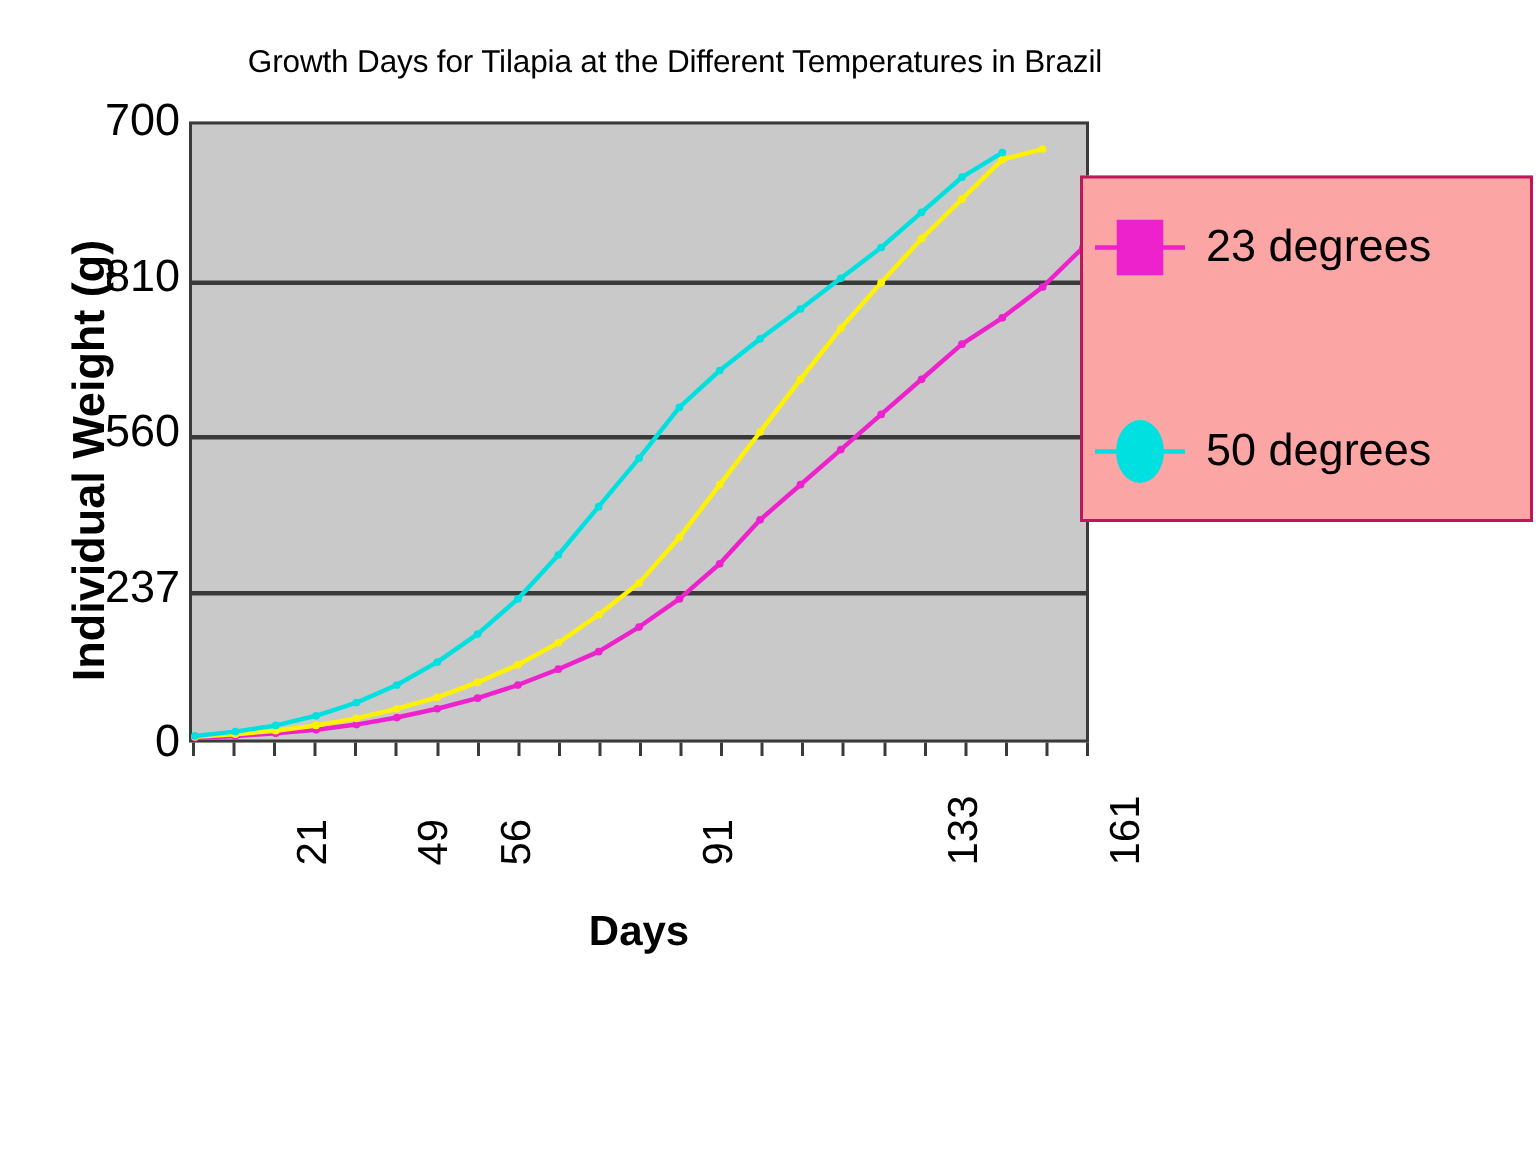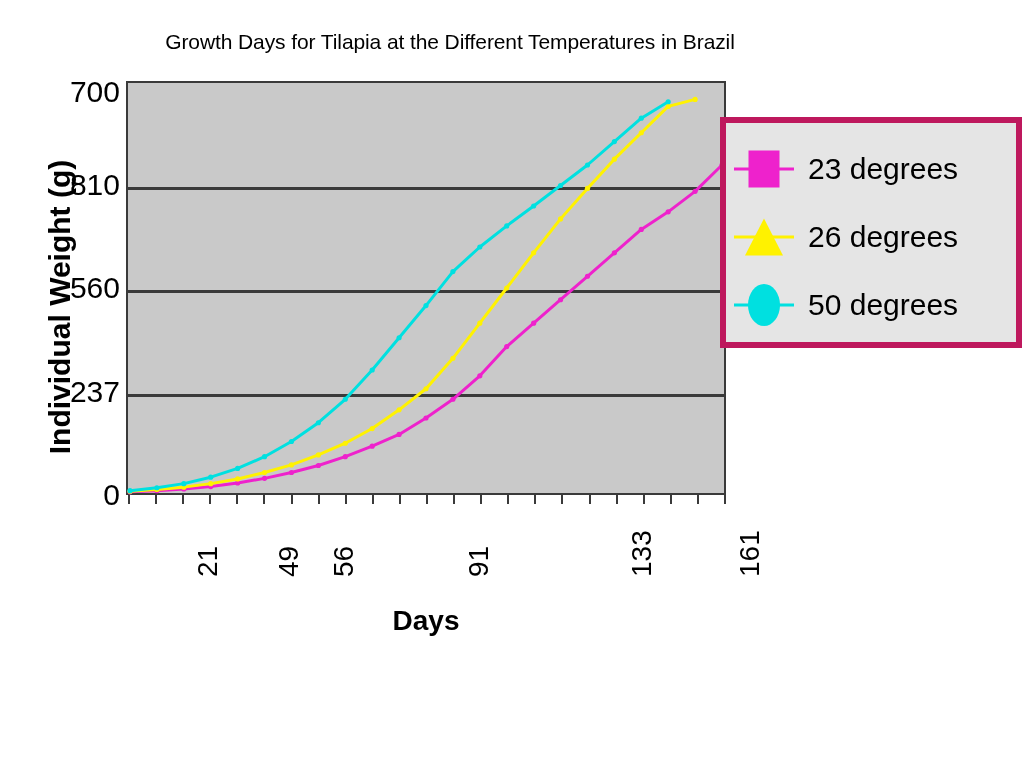--- a/index.html
+++ b/index.html
@@ -142,22 +142,22 @@
     color: #000000;
   }
 
   
   .legend-box {
     position: absolute;
     left: 720px;
     top: 117px;
     width: 302px;
     height: 231px;
-    background: #e5e5e5;
-    border: 6px solid #be185d;
+    background: #fca5a5;
+    border: 2px solid #be185d;
     box-sizing: border-box;
   }
   .legend-item {
     position: absolute;
     left: 0;
     width: 100%;
     height: 56px;
     display: flex;
     align-items: center;
   }
@@ -211,21 +211,21 @@
 
   <div class="chart-title">Growth Days for Tilapia at the Different Temperatures in Brazil</div>
 
   <div class="y-axis-title">Individual Weight (g)</div>
 
   <div class="y-ticks" id="y-ticks">
       <div class="y-tick-label" style="top: 414px;">0</div>
       <div class="y-tick-label" style="top: 310.5px;">237</div>
       <div class="y-tick-label" style="top: 207px;">560</div>
       <div class="y-tick-label" style="top: 103.5px;">810</div>
-      <div class="y-tick-label" style="top: 11px;">700</div>
+      <div class="y-tick-label" style="top: 0px;">700</div>
     </div>
 
   <div class="plot-area">
     <div id="gridlines">
         <div class="gridline" style="top: 310.5px;"></div>
         <div class="gridline" style="top: 207px;"></div>
         <div class="gridline" style="top: 103.5px;"></div>
       </div>
     <svg class="plot-svg" id="plot-svg" viewBox="0 0 600 414" preserveAspectRatio="none">
         <polyline points="2.00,412.82 29.09,411.63 56.18,409.86 83.27,407.49 110.36,403.95 137.45,399.21 164.55,393.30 191.64,386.20 218.73,377.33 245.82,366.69 272.91,354.86 300.00,338.30 327.09,319.37 354.18,295.71 381.27,266.14 408.36,242.49 435.45,218.83 462.55,195.17 489.64,171.51 516.73,147.86 543.82,130.11 570.91,109.41 598.00,82.80" fill="none" stroke="#EE22CC" stroke-width="3" stroke-linejoin="round" stroke-linecap="round"></polyline>
@@ -337,27 +337,20 @@
   <div class="x-axis-title">Days</div>
 
   <div class="legend-box" id="legend-box">
       <div class="legend-item" style="top: 18px;">
         <div class="legend-marker" style="color: rgb(238, 34, 204);">
           <div class="lead" style="background: rgb(238, 34, 204);"></div>
           <div class="glyph glyph-square" style="background: rgb(238, 34, 204);"></div>
         </div>
         <div class="legend-label">23 degrees</div>
       </div>
-      <div class="legend-item" style="top: 86px;">
-        <div class="legend-marker" style="color: rgb(255, 242, 0);">
-          <div class="lead" style="background: rgb(255, 242, 0);"></div>
-          <div class="glyph glyph-triangle" style="color: rgb(255, 242, 0);"></div>
-        </div>
-        <div class="legend-label">26 degrees</div>
-      </div>
       <div class="legend-item" style="top: 154px;">
         <div class="legend-marker" style="color: rgb(0, 224, 224);">
           <div class="lead" style="background: rgb(0, 224, 224);"></div>
           <div class="glyph glyph-ellipse" style="background: rgb(0, 224, 224);"></div>
         </div>
         <div class="legend-label">50 degrees</div>
       </div>
     </div>
 
 </div>

